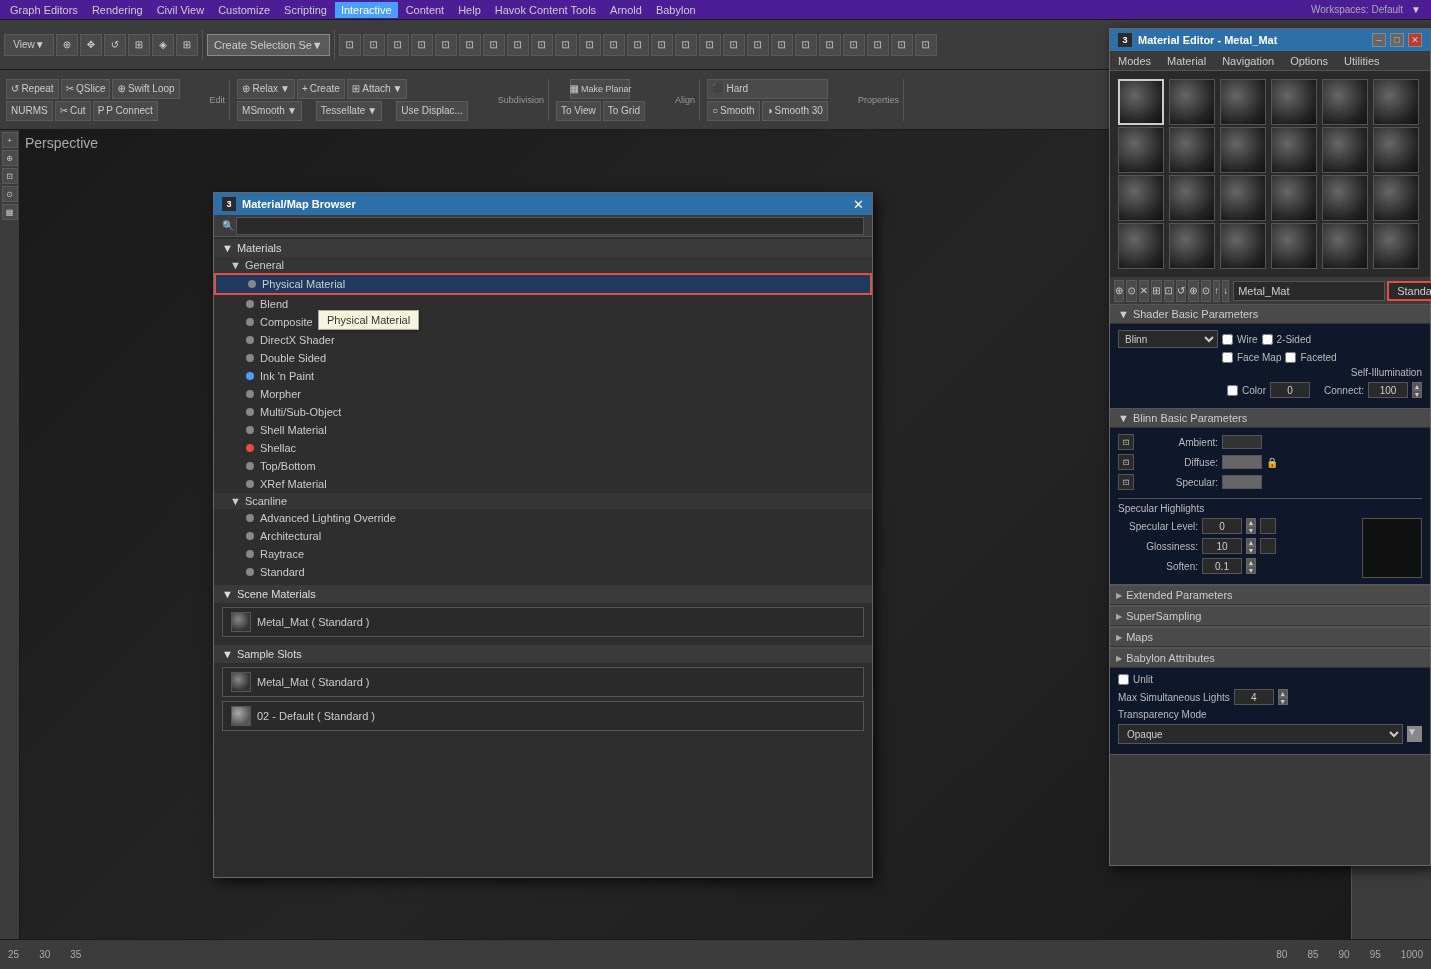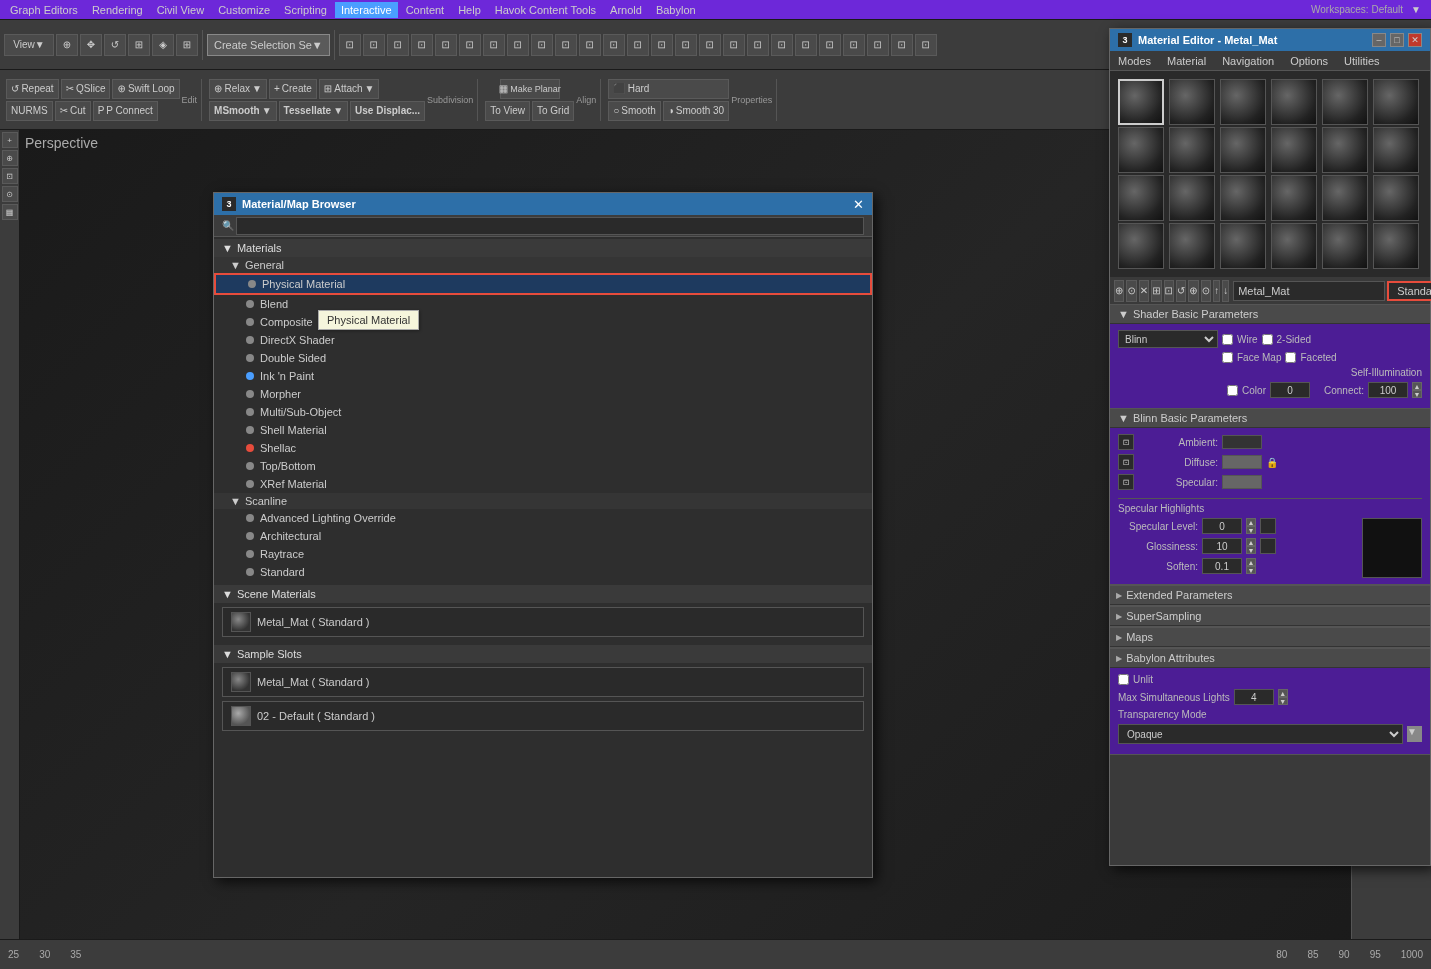--- a/index.html
+++ b/index.html
@@ -12,21 +12,21 @@
       color: #cccccc;
       overflow: hidden;
       position: relative;
     }
 
     
     .top-menu-bar {
       position: absolute;
       top: 0; left: 0; right: 0;
       height: 20px;
-      background: #6d28d9;
+      background: #4c1d95;
       display: flex;
       align-items: center;
       padding: 0 4px;
       gap: 2px;
       border-bottom: 1px solid #1a1a1a;
       z-index: 100;
     }
     .menu-item {
       padding: 2px 6px;
       font-size: 11px;
@@ -417,21 +417,21 @@
       padding: 3px 8px;
       font-size: 11px;
       color: #ccc;
       cursor: pointer;
       display: flex;
       align-items: center;
       gap: 4px;
       border-bottom: 1px solid #333;
     }
     .rollout-body {
-      background: #4c1d95;
+      background: #0f172a;
       padding: 6px 8px;
     }
     .param-row {
       display: flex;
       align-items: center;
       margin-bottom: 4px;
       gap: 4px;
       font-size: 10px;
     }
     .param-label {
@@ -546,20 +546,21 @@
       display: flex;
       align-items: center;
       gap: 2px;
       padding: 0 4px;
       border-right: 1px solid #555;
     }
     .ribbon-label {
       font-size: 9px;
       color: #999;
       text-align: right;
+      margin-left: 28px;
     }
 
     
     .vp-label {
       position: absolute;
       top: 5px; left: 5px;
       font-size: 14px;
       color: #aaa;
     }
 
@@ -693,21 +694,21 @@
       <div class="ribbon-label">Edit</div>
     </div>
 
     <div class="ribbon-section">
       <div style="display:flex; flex-direction:column; gap:2px;">
         <div style="display:flex; gap:2px;">
           <div class="tr2-btn">⊕ <span>Relax</span> ▼</div>
           <div class="tr2-btn">+ <span>Create</span></div>
           <div class="tr2-btn">⊞ <span>Attach</span> ▼</div>
         </div>
-        <div style="display:flex; gap:2px;font-weight:bold;">
+        <div style="display:flex; gap:14px;">
           <div class="tr2-btn"><span>MSmooth</span> ▼</div>
           <div class="tr2-btn"><span>Tessellate</span> ▼</div>
           <div class="tr2-btn">
               <span>Use Displac...</span>
             </div>
         </div>
       </div>
       <div class="ribbon-label">Subdivision</div>
     </div>
 

